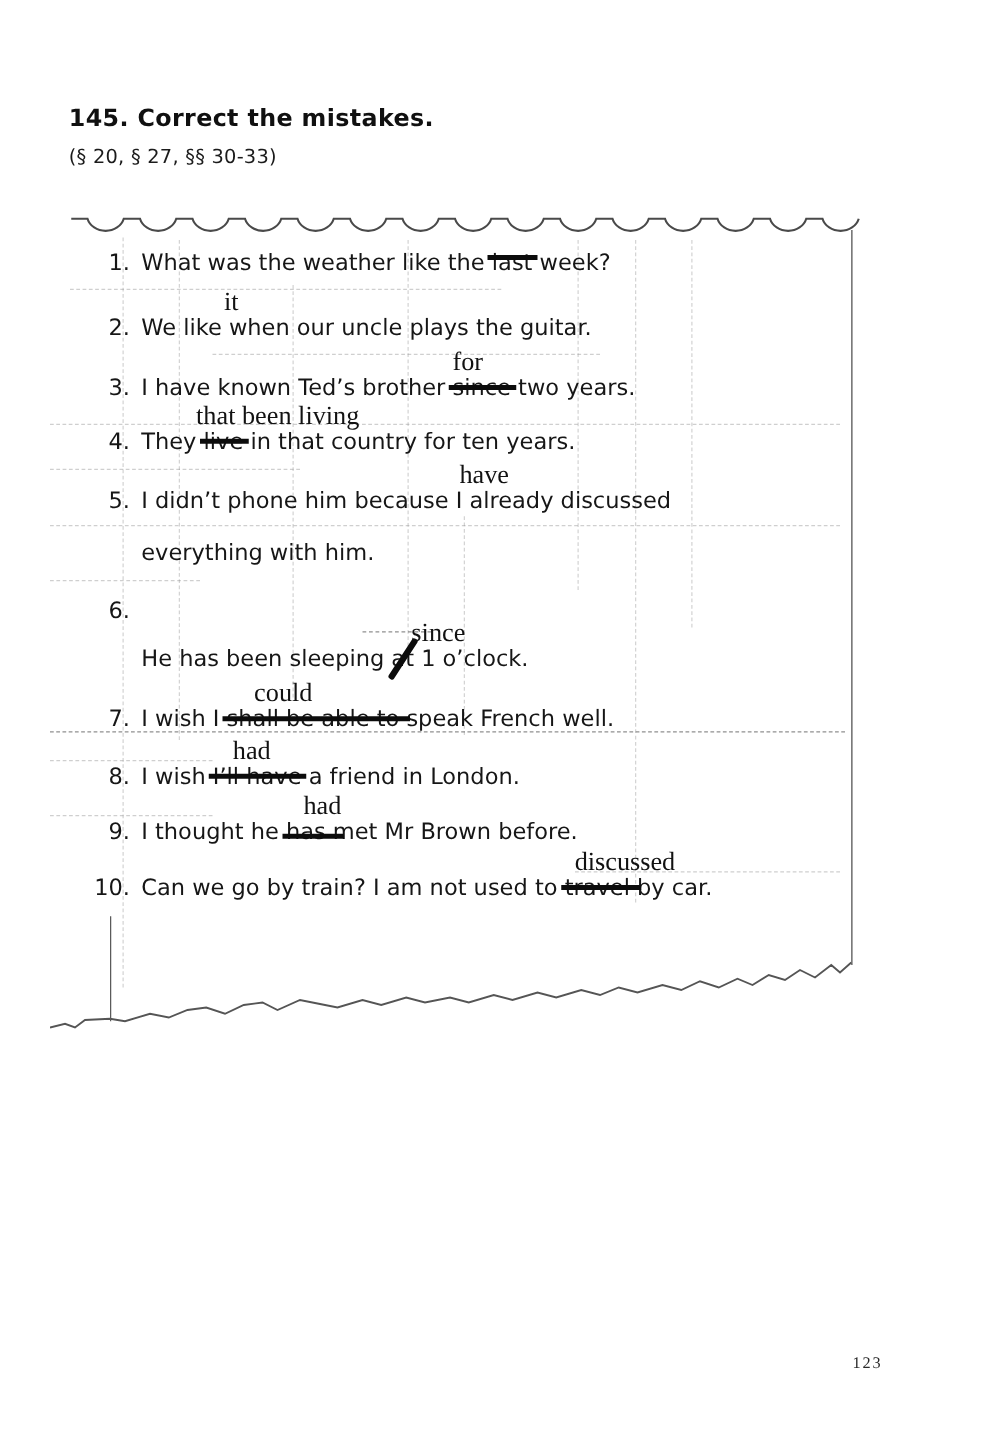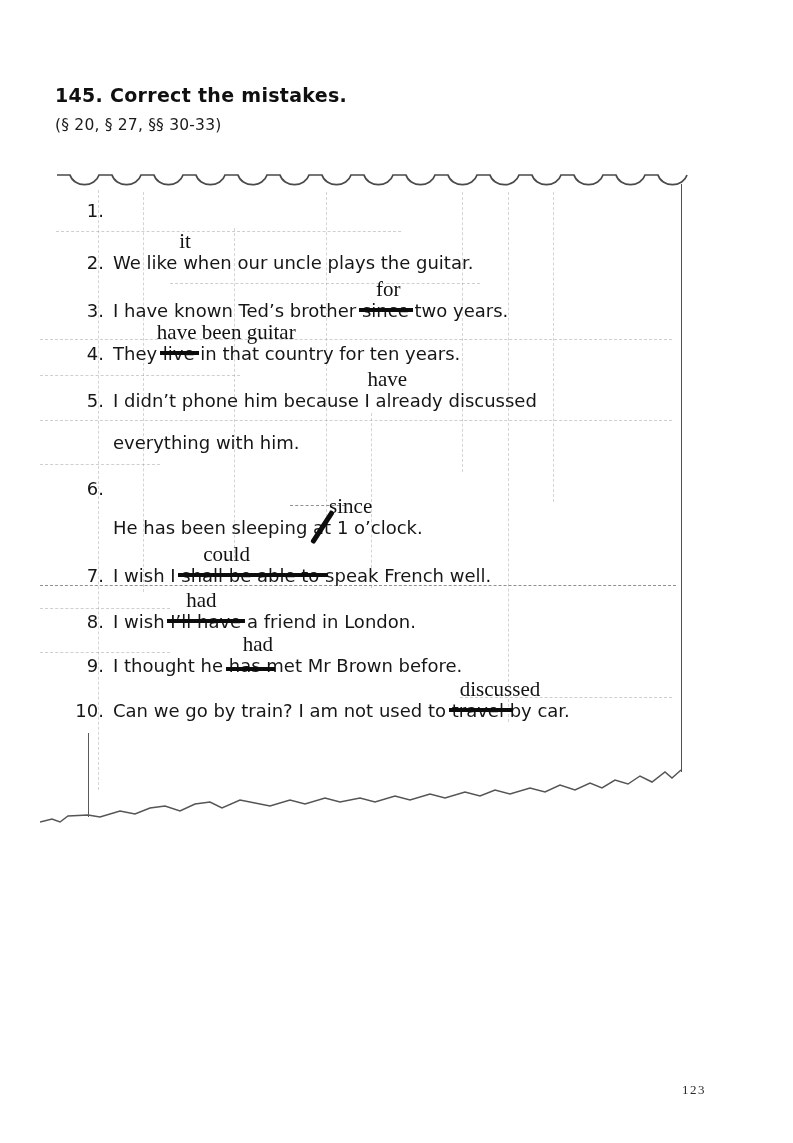--- a/index.html
+++ b/index.html
@@ -80,35 +80,36 @@
   <div class="hline" style="left:0;top:252px;width:632px"></div>
   <div class="hline" style="left:0;top:296px;width:120px"></div>
   <div class="hline dark" style="left:250px;top:337px;width:55px"></div>
   <div class="hline dark" style="left:0;top:417px;width:636px"></div>
   <div class="hline" style="left:0;top:440px;width:130px"></div>
   <div class="hline" style="left:0;top:484px;width:130px"></div>
   <div class="hline" style="left:420px;top:529px;width:212px"></div>
 
   <div class="row" style="top:32px">
     <span class="num">1.</span>
+    <span class="txt"><span>What was the weather like the </span><span class="word strike hi"><span>last</span></span><span> week?</span></span>
   </div>
 
   <div class="row" style="top:84px">
     <span class="num">2.</span>
     <span class="txt"><span>We like </span><span class="word"><span class="note" style="left:-4px">it</span><span>when</span></span><span> our uncle plays the guitar.</span></span>
   </div>
 
   <div class="row" style="top:132px">
     <span class="num">3.</span>
-    <span class="txt"><span>I have known Ted’s brother </span><span class="word strike"><span class="note" style="left:14px">for</span><span>since</span></span><span> two years.</span></span>
+    <span class="txt"><span>I have known Ted’s brother </span><span class="word strike"><span class="note" style="left:0">for</span><span>since</span></span><span> two years.</span></span>
   </div>
 
   <div class="row" style="top:175px">
     <span class="num">4.</span>
-    <span class="txt"><span>They </span><span class="word strike"><span class="note" style="left:-6px">have been guitar</span><span>live</span></span><span> in that country for ten years.</span></span>
+    <span class="txt"><span>They </span><span class="word strike"><span class="note" style="left:-6px">that been living</span><span>live</span></span><span> in that country for ten years.</span></span>
   </div>
 
   <div class="row" style="top:222px">
     <span class="num">5.</span>
     <span class="txt"><span>I didn’t phone him because I </span><span class="word"><span class="note" style="left:-8px">have</span><span>already</span></span><span> discussed</span></span>
   </div>
 
   <div class="row" style="top:264px">
     <span class="num"></span>
     <span class="txt"><span>everything with him.</span></span>

